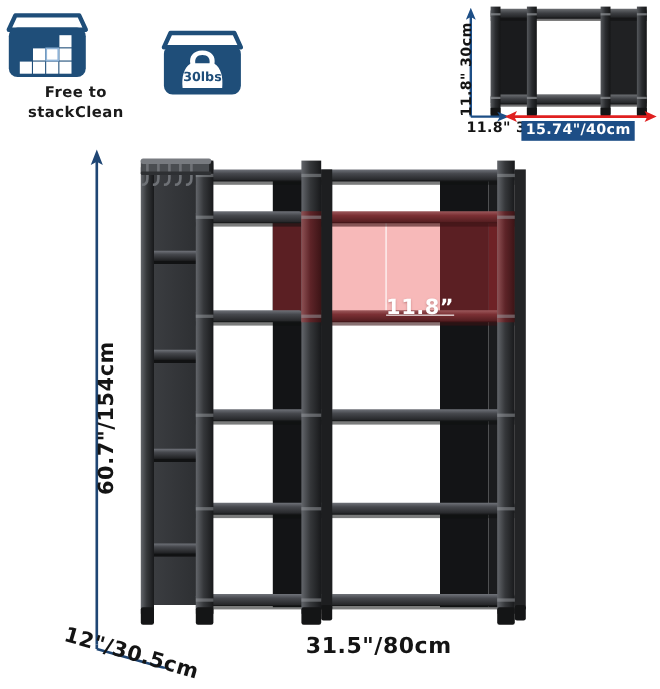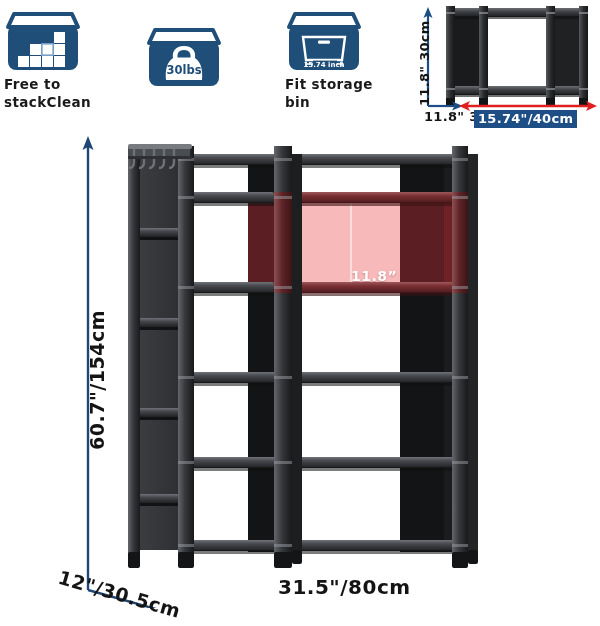--- a/index.html
+++ b/index.html
@@ -13,21 +13,21 @@
   }
   .stage { position:absolute; left:0; top:0; width:600px; height:626px; }
 
   
   .feature { position:absolute; }
   .badge-svg { display:block; }
   .feature-label {
     font-family:"DejaVu Sans", sans-serif;
     font-size:13.5px; font-weight:700; color:#1a1a1a;
     line-height:1.32; letter-spacing:0.4px;
-    white-space:pre-line; margin-top:4px;
+    white-space:pre-line; margin-top:4px;text-align:center;
   }
   .feature-label.wide { width:130px; }
 
   
   .rack { position:absolute; }
   .rack svg { display:block; }
 
   
   .dim {
     position:absolute;
@@ -50,23 +50,24 @@
   .dim-inset {
     position:absolute;
     font-family:"DejaVu Sans", sans-serif;
     font-weight:700; color:#141414; font-size:13px;
     letter-spacing:0.3px; white-space:nowrap; line-height:1.05;
   }
   .dim-inset.vert { transform-origin:left top; transform:rotate(-90deg); }
 
   .hl-label {
     position:absolute; color:#ffffff; font-weight:700;
-    font-size:14px; font-family:"DejaVu Sans", sans-serif;
+    font-size:19px; font-family:"DejaVu Sans", sans-serif;
     letter-spacing:0.5px; white-space:nowrap;
     text-shadow:0 1px 2px rgba(90,20,20,.35);
+    text-decoration:underline;
   }
 </style>
 </head>
 <body>
 
 <div class="stage">
 
   <div class="feature" style="left:4px; top:8px;">
     <svg class="badge-svg" width="78" height="64" viewBox="0 0 78 64">
       <path d="M10 6 L68 6 L74 19 L4 19 Z" fill="#ffffff" stroke="#1f4e79" stroke-width="4" stroke-linejoin="round"></path>
@@ -90,37 +91,20 @@
   <div class="feature" style="left:145px; top:24px;">
     <svg class="badge-svg" width="78" height="64" viewBox="0 0 78 64">
       <path d="M10 6 L68 6 L74 19 L4 19 Z" fill="#ffffff" stroke="#1f4e79" stroke-width="4" stroke-linejoin="round"></path>
       <rect x="4" y="17" width="70" height="45" rx="8" fill="#1f4e79"></rect>
       <path d="M39 22 C30 22 27 28 28 34 C22 38 20 46 21 56 L57 56 C58 46 56 38 50 34 C51 28 48 22 39 22 Z" fill="#ffffff"></path>
       <path d="M39 26 C34 26 32 29 32.5 33.5 L45.5 33.5 C46 29 44 26 39 26 Z" fill="#1f4e79"></path>
       <text x="39" y="50" font-family="DejaVu Sans, sans-serif" font-size="11.5" font-weight="700" fill="#1f4e79" text-anchor="middle">30lbs</text>
     </svg>
   </div>
 
-  <div class="feature" style="left:285px; top:8px;">
-    <svg class="badge-svg" width="78" height="64" viewBox="0 0 78 64">
-      <path d="M10 6 L68 6 L74 19 L4 19 Z" fill="#ffffff" stroke="#1f4e79" stroke-width="4" stroke-linejoin="round"></path>
-      <rect x="4" y="17" width="70" height="45" rx="8" fill="#1f4e79"></rect>
-      <path d="M18 29 L60 29 L57 52 L21 52 Z" fill="none" stroke="#ffffff" stroke-width="2.4"></path>
-      <rect x="33" y="32.5" width="12" height="3.2" rx="1.2" fill="#ffffff"></rect>
-      <g stroke="#ffffff" stroke-width="1.4">
-        <line x1="21" y1="56" x2="57" y2="56"></line>
-        <line x1="21" y1="53.5" x2="21" y2="58.5"></line>
-        <line x1="57" y1="53.5" x2="57" y2="58.5"></line>
-      </g>
-      <rect x="28" y="52.6" width="24" height="7" fill="#1f4e79"></rect>
-      <text x="39" y="59" font-family="DejaVu Sans, sans-serif" font-size="7" font-weight="700" fill="#ffffff" text-anchor="middle">15.74 inch</text>
-    </svg>
-    <div class="feature-label wide">Fit storage
-bin</div>
-  </div>
 
   <div class="rack" style="left:432px; top:2px;">
     <svg width="168" height="112" viewBox="0 0 168 112">
       <defs>
         <linearGradient id="ibar" x1="0" y1="0" x2="0" y2="1">
           <stop offset="0%" stop-color="#6a6d71"></stop>
           <stop offset="45%" stop-color="#3c3e42"></stop>
           <stop offset="100%" stop-color="#1c1d1f"></stop>
         </linearGradient>
         <linearGradient id="ipost" x1="0" y1="0" x2="1" y2="0">

